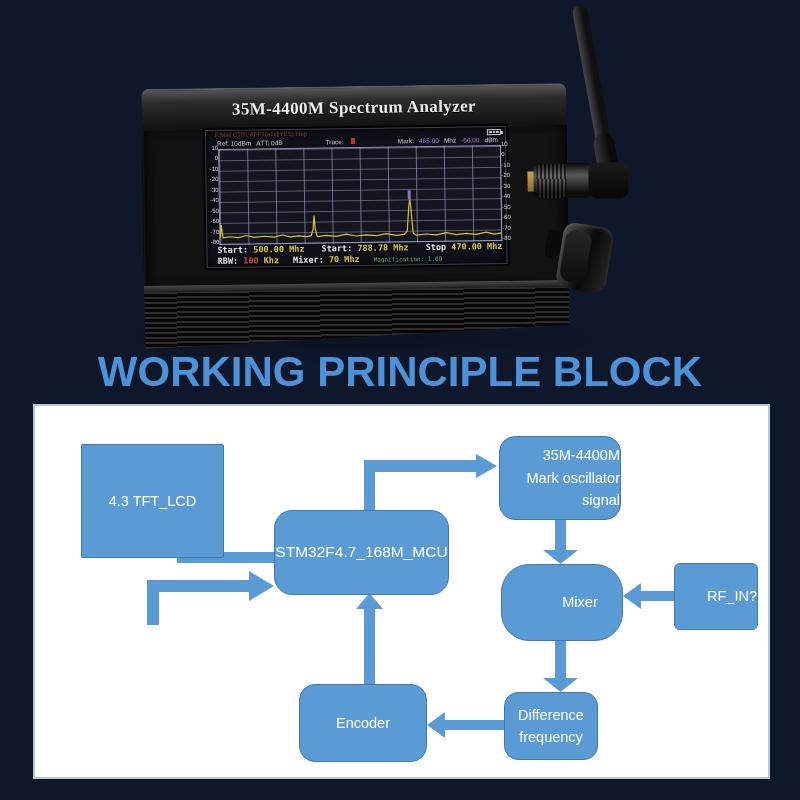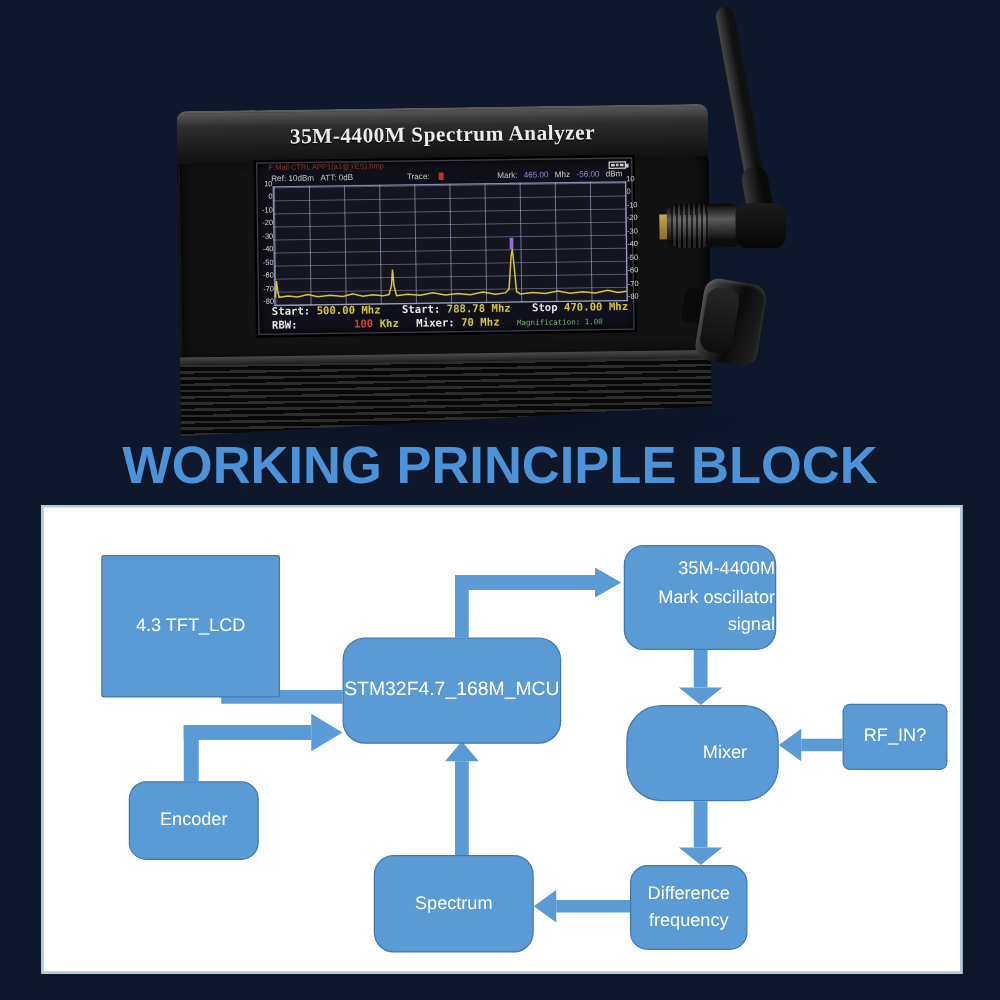--- a/index.html
+++ b/index.html
@@ -51,21 +51,21 @@
   .yaxis{top:14px;width:11px;height:100px;display:flex;flex-direction:column;
     justify-content:space-between;font-size:6px;color:#d8d8d8;line-height:6px;}
   .yaxis-left{left:1px;text-align:right;}
   .yaxis-right{left:295px;text-align:left;}
 
   .freq-line{left:10px;top:114px;width:285px;display:flex;justify-content:space-between;
     font-family:"DejaVu Sans Mono",monospace;font-size:8.5px;font-weight:bold;color:#e8e8e8;white-space:nowrap;}
   .freq-line .val{color:#d9c636;}
   .rbw-line{left:10px;top:125px;width:270px;display:flex;gap:14px;align-items:baseline;
     font-family:"DejaVu Sans Mono",monospace;font-size:8.5px;font-weight:bold;color:#e8e8e8;white-space:nowrap;}
-  .rbw-line .red{color:#cf4530;margin-left:40px;}
+  .rbw-line .red{color:#cf4530;}
   .rbw-line .yel{color:#d9c636;}
   .amp{font-size:6px;font-weight:normal;color:#69b06a;}
 
   
   .sma-brass{left:385px;top:88px;width:8px;height:20px;background:linear-gradient(180deg,#caa64f,#8a6d2c);}
   .sma-body{left:391px;top:80px;width:58px;height:35px;border-radius:6px;
     background:linear-gradient(180deg,#050505,#5a5a5a 35%,#0c0c0c 85%);}
   .sma-knurl{left:394px;top:80px;width:30px;height:35px;border-radius:6px;
     background:repeating-linear-gradient(90deg,rgba(0,0,0,.55) 0 2px,rgba(255,255,255,.10) 2px 4px);}
   .ant-elbow{left:446px;top:80px;width:40px;height:36px;border-radius:9px;
@@ -88,21 +88,21 @@
   #diagram{left:33px;top:404px;width:737px;height:375px;border:2px solid #b3c9da;box-sizing:border-box;background:#fff;}
   #arrows{position:absolute;left:0;top:0;width:737px;height:375px;}
   .block{position:absolute;color:#fff;display:flex;flex-direction:column;
     align-items:center;justify-content:center;text-align:center;
     font-size:14.5px;line-height:1.55;box-sizing:border-box;
     background:#5b9bd5;border:1.5px solid #4178ae;}
   #blk-tft{left:46px;top:38px;width:143px;height:114px;border-radius:2px;}
   #blk-mcu{left:239px;top:104px;width:175px;height:85px;border-radius:18px;font-size:15.5px;}
   #blk-osc{left:464px;top:30px;width:122px;height:84px;border-radius:16px;align-items:flex-end;}
   #blk-mixer{left:466px;top:158px;width:122px;height:77px;border-radius:28px;padding-left:36px;}
-  #blk-rfin{left:639px;top:157px;width:84px;height:53px;border-radius:6px;}
+  #blk-rfin{left:639px;top:157px;width:84px;height:67px;border-radius:6px;align-items:flex-end;}
   #blk-enc{left:68px;top:219px;width:104px;height:63px;border-radius:14px;}
   #blk-det{left:264px;top:278px;width:128px;height:78px;border-radius:16px;}
   #blk-diff{left:469px;top:286px;width:94px;height:68px;border-radius:14px;text-align:right;}
 </style>
 </head>
 <body>
 
 <div id="stage">
 
   <div id="device-shadow" class="abs"></div>
@@ -255,24 +255,21 @@
       <span>35M-4400M</span>
       <span>Mark oscillator</span>
       <span>signal</span>
     </div>
     <div id="blk-mixer" class="block">
       <span>Mixer</span>
     </div>
     <div id="blk-rfin" class="block">
       <span>RF_IN?</span>
     </div>
-    <div id="blk-enc" class="block">
+    <div id="blk-det" class="block">
       <span>Encoder</span>
-    </div>
-    <div id="blk-det" class="block">
-      <span>Spectrum</span>
     </div>
     <div id="blk-diff" class="block">
       <span>Difference</span>
       <span>frequency</span>
     </div>
   </div>
 </div>
 
 </body></html>

